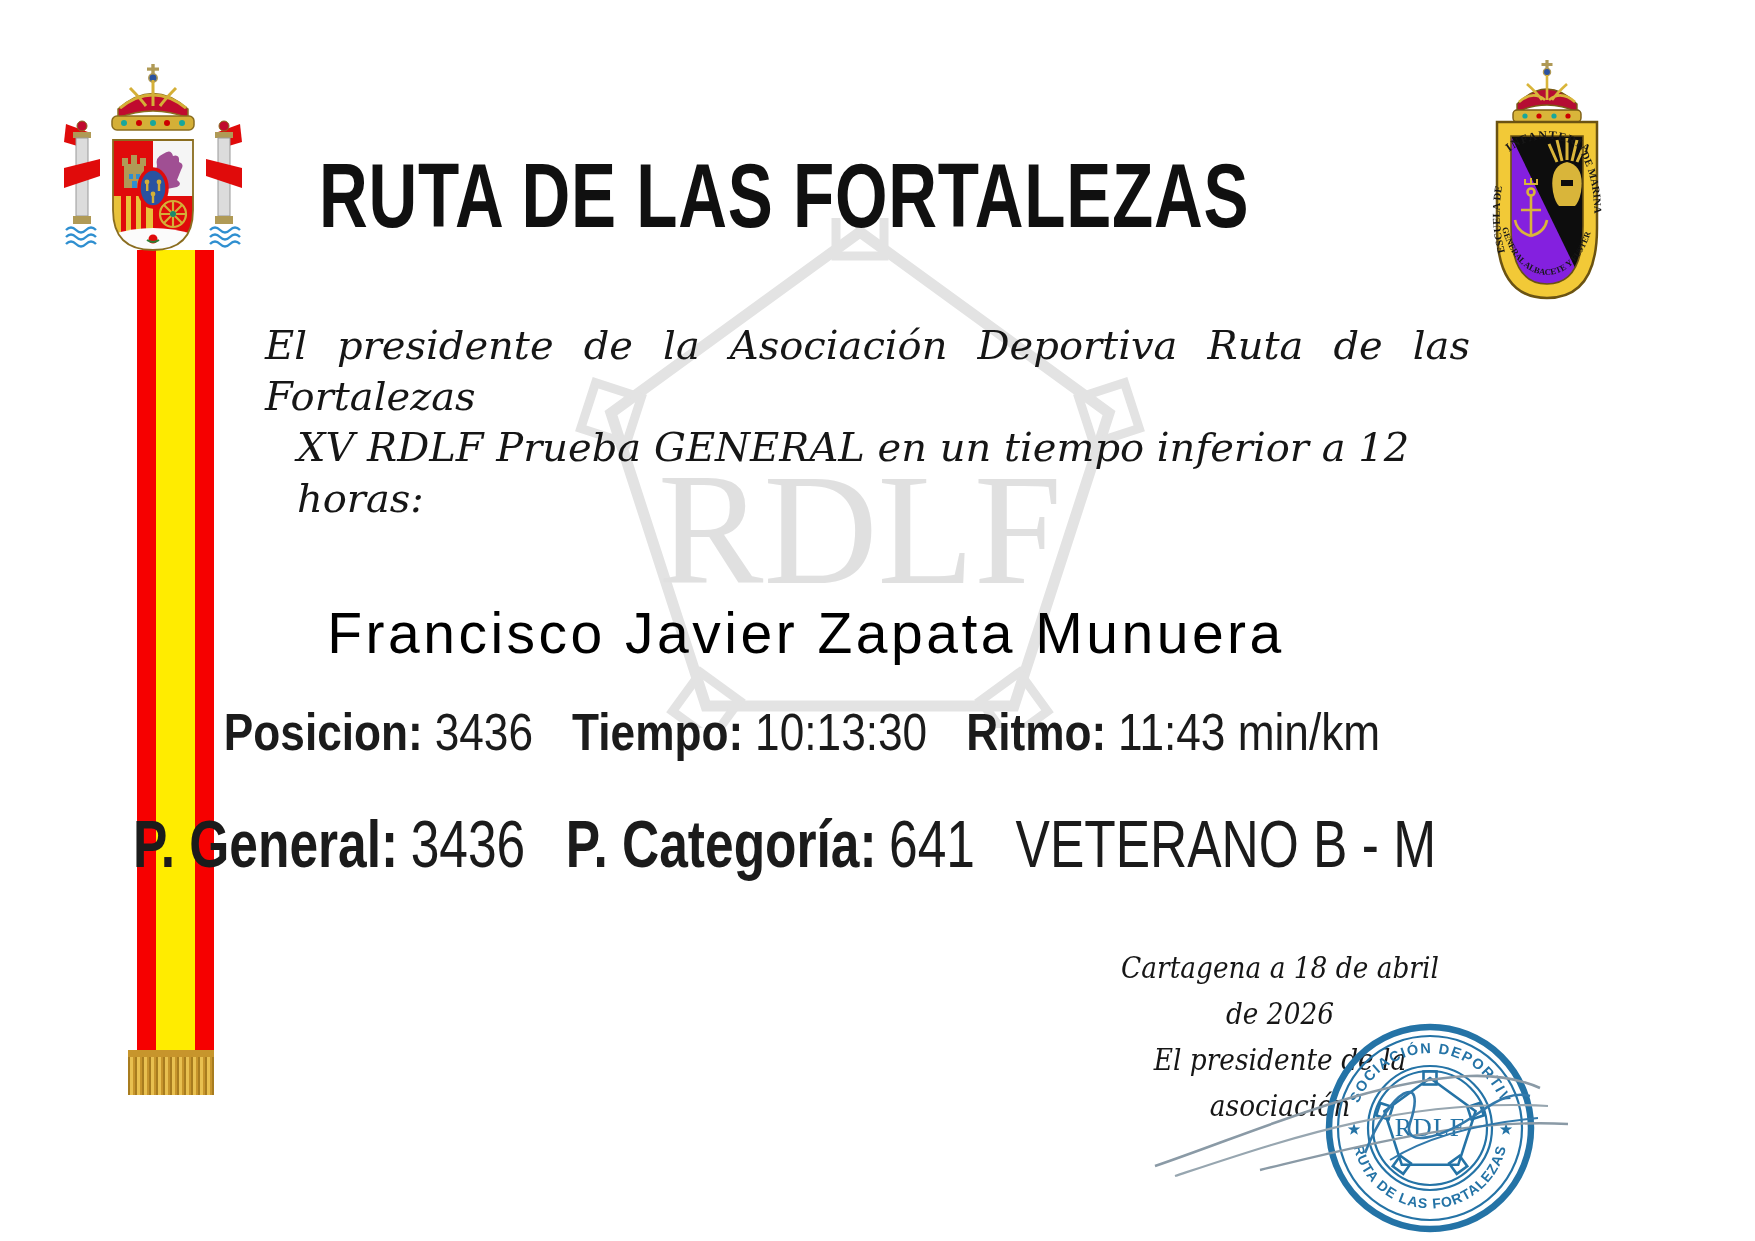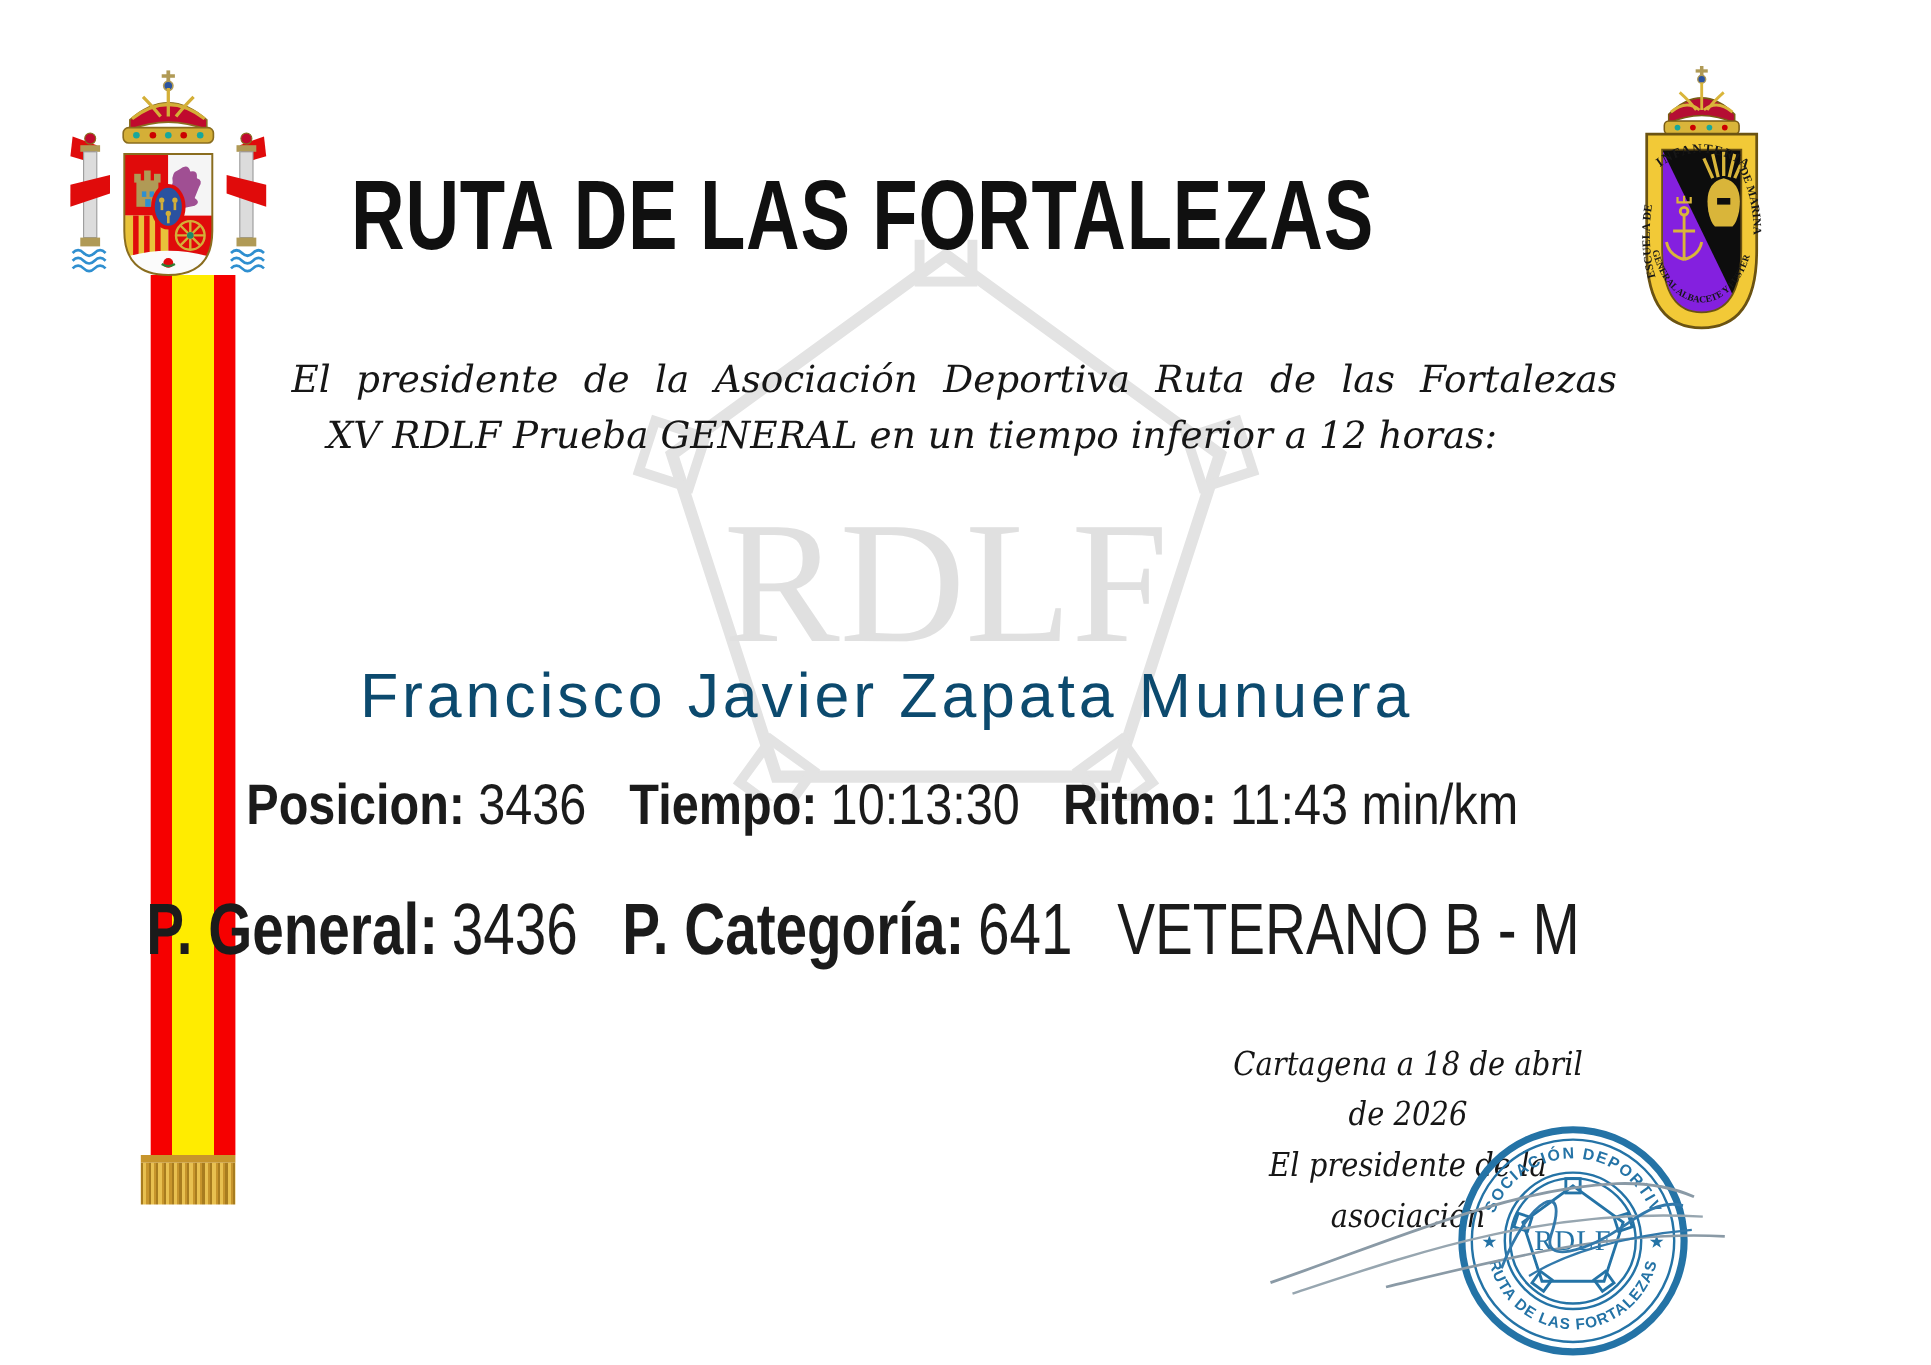--- a/index.html
+++ b/index.html
@@ -23,26 +23,26 @@
   .coat{left:58px;top:62px;z-index:2;}
   .emblem-right{left:1475px;top:60px;z-index:2;}
   
   .title-wrap{left:0;top:145px;width:1568px;text-align:center;z-index:2;}
   .title{
     display:inline-block;white-space:nowrap;font-weight:bold;font-size:90px;
     letter-spacing:1px;transform:scaleX(0.75);transform-origin:center;color:#101010;
   }
   
   .script{font-family:"DejaVu Serif",serif;font-style:italic;color:#161616;}
-  .bodytext{left:265px;top:320px;width:1205px;z-index:2;font-size:34px;line-height:51px;}
+  .bodytext{left:265px;top:320px;width:1205px;z-index:2;font-size:40px;line-height:51px;}
   .bodytext .just{text-align:justify;text-align-last:justify;}
   .bodytext .plain{text-align:left;margin-left:32px;}
   
   .name-wrap{left:0;top:600px;width:1612px;text-align:center;z-index:2;}
-  .name{font-size:57px;letter-spacing:3.5px;white-space:nowrap;color:#0c4a6e;}
+  .name{font-size:57px;letter-spacing:3.5px;white-space:nowrap;color:#000000;}
   
   .stats-line{
     left:0;top:702px;width:1604px;display:flex;justify-content:center;gap:46px;
     font-size:52px;white-space:nowrap;z-index:2;transform:scaleX(0.85);transform-origin:center;
   }
   .stats-line .lbl,.cat-line .lbl{font-weight:bold;margin-right:14px;}
   .cat-line{
     left:133px;top:806px;font-size:66px;white-space:nowrap;z-index:2;
     transform:scaleX(0.78);transform-origin:left center;
   }

